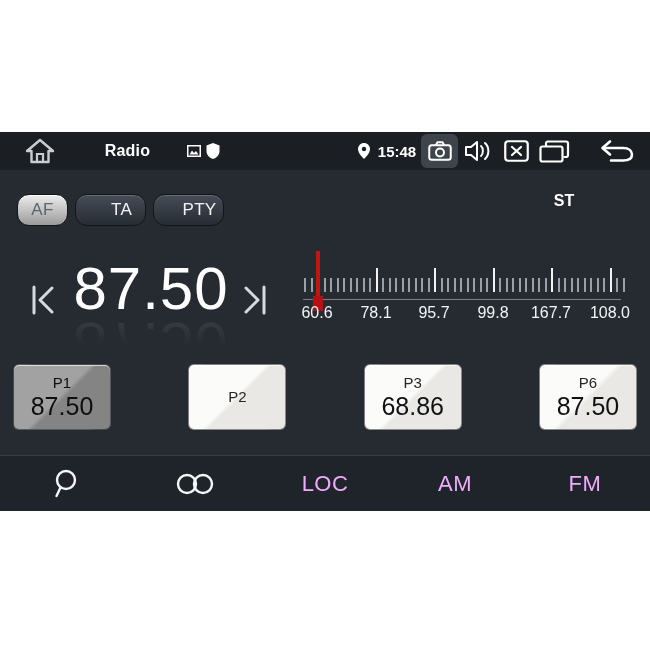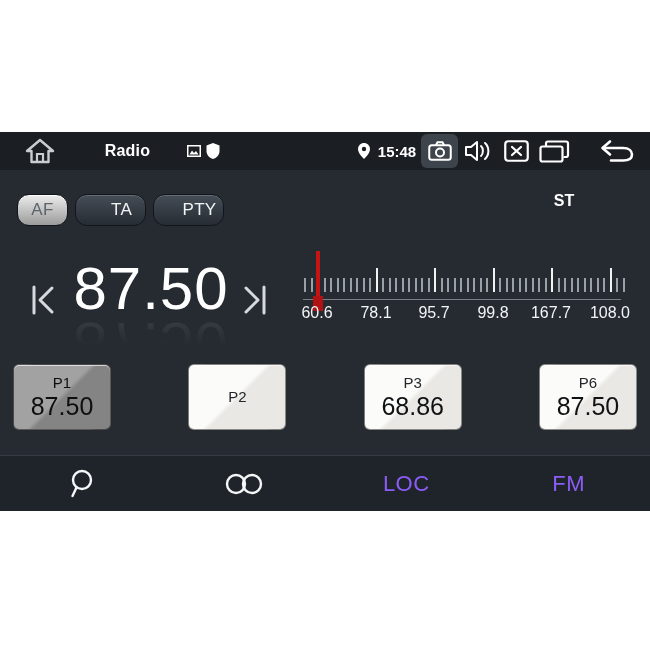--- a/index.html
+++ b/index.html
@@ -51,21 +51,21 @@
           box-shadow:inset 0 1px 0 rgba(255,255,255,.65);
           display:flex;flex-direction:column;align-items:center;justify-content:center;}
   .preset.active{background:linear-gradient(135deg,#a2a2a2 48%,#848484 52%);}
   .preset-label{font-size:15px;color:#24262a;line-height:18px;}
   .preset-freq{font-size:25px;color:#101113;line-height:28px;}
   .preset.active .preset-label,.preset.active .preset-freq{color:#0d0e10;}
 
   
   .bottombar{position:absolute;left:0;top:323px;width:650px;height:56px;background:#1f242b;border-top:1px solid #343b43;
              box-sizing:border-box;display:flex;}
-  .bb-item{flex:1;display:flex;align-items:center;justify-content:center;color:#8b5cf6;font-size:22px;letter-spacing:.5px;}
+  .bb-item{flex:1;display:flex;align-items:center;justify-content:center;color:#f0abfc;font-size:22px;letter-spacing:.5px;}
 
   svg{display:block;}
 </style>
 </head>
 <body>
 
 <div class="app">
 
   <div class="statusbar">
     <div class="sb-abs" style="left:22px;width:36px;">
@@ -255,15 +255,16 @@
         <path d="M9.5 18.5 L5.5 27" stroke="#f5f6f7" stroke-width="2.4" stroke-linecap="round" fill="none"></path>
       </svg>
     </div>
     <div class="bb-item">
       <svg width="38" height="22" viewBox="0 0 38 22">
         <circle cx="11" cy="11" r="9" fill="none" stroke="#f5f6f7" stroke-width="2.4"></circle>
         <circle cx="27" cy="11" r="9" fill="none" stroke="#f5f6f7" stroke-width="2.4"></circle>
       </svg>
     </div>
     <div class="bb-item">LOC</div>
+    <div class="bb-item">AM</div>
     <div class="bb-item">FM</div>
   </div>
 </div>
 
 </body></html>

